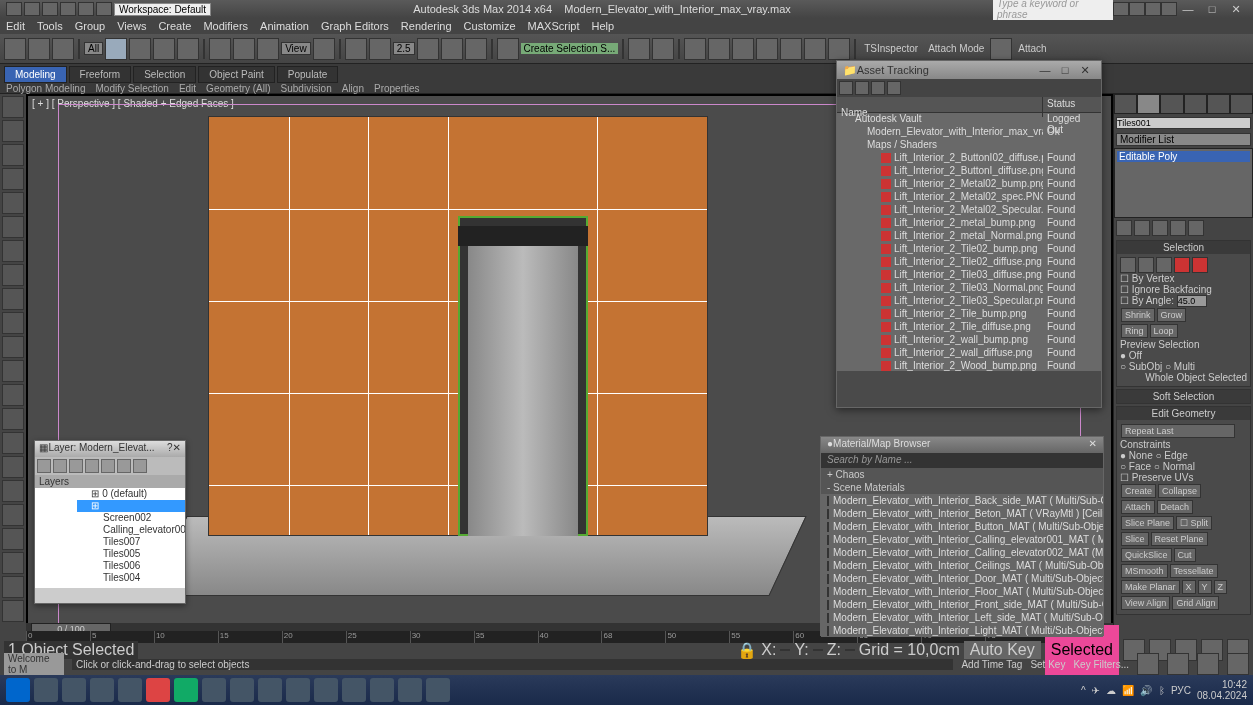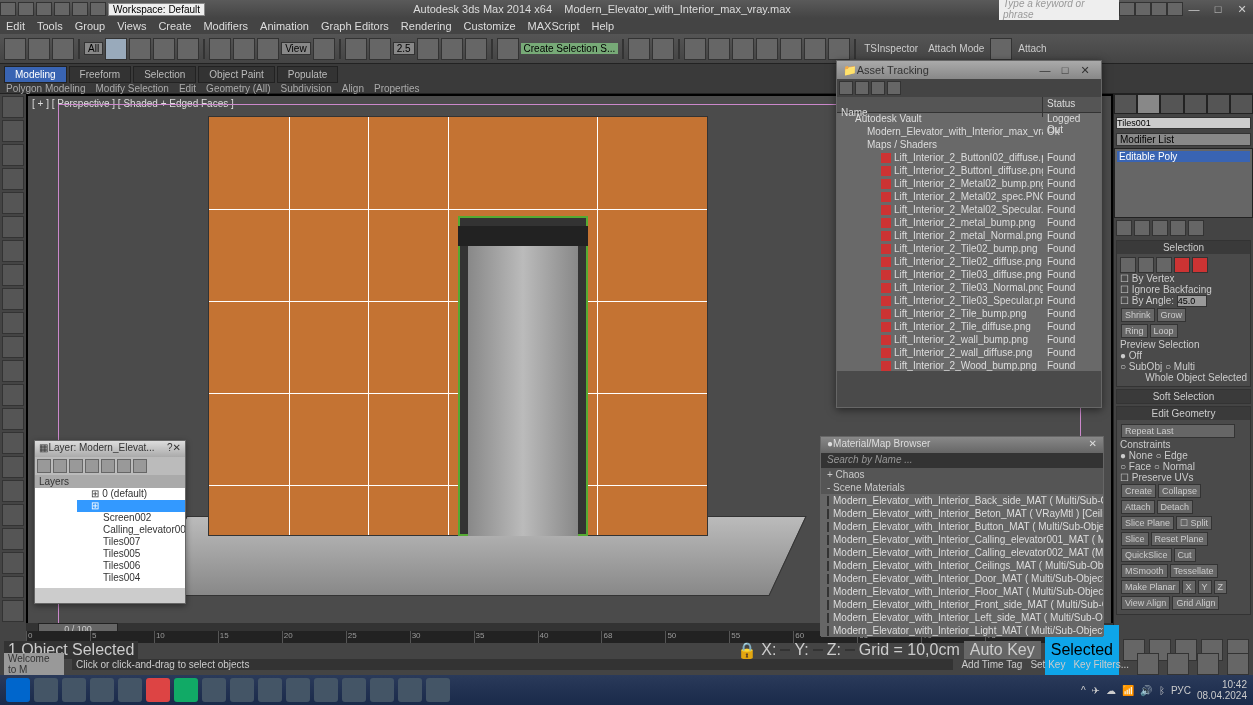--- a/index.html
+++ b/index.html
@@ -1,19 +1,19 @@
 <!DOCTYPE html>
 <html><head>
 <meta charset="utf-8">
 <style>
 * { margin: 0; padding: 0; box-sizing: border-box; font-family: 'Segoe UI', Tahoma, sans-serif; }
 body { width: 1253px; height: 705px; background: #333; color: #ccc; font-size: 11px; overflow: hidden; position: relative; }
 
 
-.titlebar { height: 18px; background: linear-gradient(#5a5a5a,#444); display: flex; align-items: center; padding: 0 0; }
+.titlebar { height: 18px; background: linear-gradient(#5a5a5a,#444); display: flex; align-items: center; padding: 0 6px; }
 .titlebar .qat { display: flex; gap: 2px; align-items: center; }
 .titlebar .qat-btn { width: 16px; height: 14px; background: #666; border: 1px solid #333; }
 .titlebar .center { flex: 1; text-align: center; color: #ddd; font-size: 11px; }
 .titlebar .wincontrols { display: flex; gap: 2px; }
 .titlebar .wincontrols span { width: 22px; text-align: center; color: #ccc; }
 .titlebar .ws { background: #eee; color: #000; padding: 0 4px; font-size: 10px; border: 1px solid #888; }
 .titlebar .search { background: #eee; color: #999; font-style: italic; padding: 0 4px; font-size: 10px; width: 120px; }
 
 
 .menubar { height: 16px; background: #444; display: flex; gap: 12px; padding: 0 6px; align-items: center; font-size: 11px; color: #ddd; }
@@ -103,31 +103,31 @@
 .layerwin .lw-tb .lb { width: 14px; height: 14px; background: #999; border: 1px solid #666; }
 .layerwin .lw-head { background: #aaa; font-size: 10px; padding: 1px 4px; color: #333; }
 .layerwin .lw-list { background: #fff; height: 100px; overflow: hidden; }
 .layerwin .lw-row { font-size: 10px; color: #333; padding: 0 4px; height: 12px; margin-left: 42px; }
 .layerwin .lw-row.sel { background: #39f; color: #fff; }
 .layerwin .lw-row .ind1 { padding-left: 10px; display: inline-block; }
 .layerwin .lw-row .ind2 { padding-left: 22px; display: inline-block; }
 
 
 .timeline { position: absolute; bottom: 42px; left: 26px; right: 140px; height: 20px; background: #333; }
-.timeline .slider { position: absolute; left: 12px; top: 0; width: 80px; height: 10px; background: #666; border: 1px solid #222; text-align: center; font-size: 9px; }
+.timeline .slider { position: absolute; left: 5px; top: 0; width: 80px; height: 10px; background: #666; border: 1px solid #222; text-align: center; font-size: 9px; }
 .timeline .ruler { position: absolute; left: 0; right: 0; bottom: 0; height: 12px; background: #222; display: flex; }
 .timeline .tick { flex: 1; border-left: 1px solid #555; font-size: 8px; color: #999; text-align: left; padding-left: 1px; }
 
 .statusbar { position: absolute; bottom: 0; left: 0; right: 0; height: 42px; background: #444; }
 .status-top { height: 14px; display: flex; font-size: 16px; color: #ccc; align-items: center; gap: 4px; padding: 0 4px; }
 .status-top .objsel { background: #333; padding: 0 4px; }
 .status-top .spacer { flex: 1; }
 .status-top .coord { background: #666; padding: 0 4px; border: 1px solid #333; }
 .status-top .autokey { background: #666; padding: 0 6px; }
-.status-top .keyfilter { background: #0ea5e9; color: #000; padding: 16px 6px; }
+.status-top .keyfilter { background: #ec4899; color: #000; padding: 16px 6px; }
 .status-bot { height: 14px; display: flex; font-size: 10px; color: #ccc; align-items: center; gap: 8px; padding: 0 4px; }
 .status-bot .prompt { background: #333; padding: 0 4px; flex: 1; }
 .status-bot .maxscript { background: #999; color: #333; padding: 0 4px; width: 60px; }
 
 
 .taskbar { position: absolute; bottom: 0; left: 0; right: 0; height: 30px; background: linear-gradient(#2a3a5a,#1a2a4a); display: flex; align-items: center; gap: 4px; padding: 0 6px; z-index: 20; }
 .taskbar .tb-icon { width: 24px; height: 24px; background: #456; border-radius: 3px; }
 .taskbar .spacer { flex: 1; }
 .taskbar .tray { display: flex; gap: 6px; align-items: center; color: #ccc; font-size: 10px; }
 .taskbar .clock { text-align: right; line-height: 11px; font-size: 10px; }

